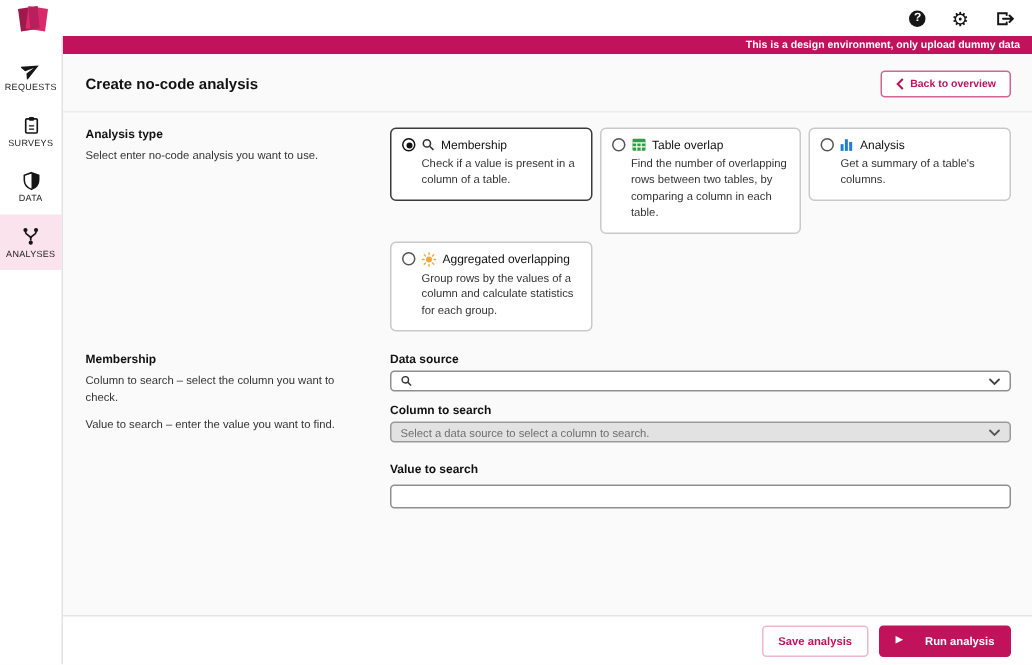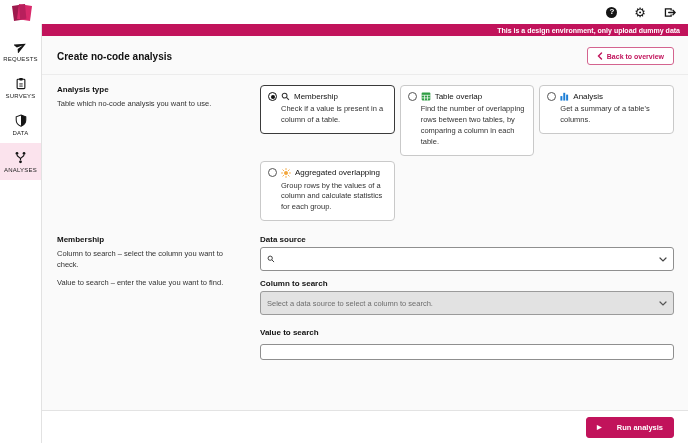--- a/index.html
+++ b/index.html
@@ -48,21 +48,21 @@
   .radio.checked { border-color:#111; position:relative; }
   .radio.checked::after { content:''; position:absolute; left:1.5px; top:1.5px; width:4px; height:4px; background:#111; border-radius:50%; }
   .card-title { font-size:8px; color:#111; }
   .card-desc { font-size:7.5px; color:#333; line-height:1.45; margin:3px 0 0 13px; }
   .card-icon { display:flex; align-items:center; }
 
   
   .field-label { font-size:8px; font-weight:bold; color:#111; margin:0 0 3px; }
   .field-gap { margin-top:8px; }
   .field-gap-lg { margin-top:13px; }
-  .combo { height:24px; border:1px solid #8f8f8f; border-radius:3px; background:#fff; display:flex; align-items:center; padding:0 6px; gap:4px; cursor:pointer; }
+  .combo { height:14px; border:1px solid #8f8f8f; border-radius:3px; background:#fff; display:flex; align-items:center; padding:0 6px; gap:4px; cursor:pointer; }
   .combo .fill { flex:1; }
   .combo.disabled { background:#e2e2e2; border-color:#9a9a9a; color:#6e6e6e; cursor:default; }
   .combo .ph { font-size:7.5px; color:#6e6e6e; }
   .text-input { width:100%; height:16px; border:1px solid #8f8f8f; border-radius:3px; background:#fff; font-size:8px; padding:0 6px; font-family:"Liberation Sans", sans-serif; }
 
   
   .footer { flex:0 0 33px; background:#fff; border-top:1px solid #e3e3e3; display:flex; align-items:center; justify-content:flex-end; gap:7px; padding:0 14px; }
   .save-btn { background:#fff; border:1px solid #eeb7cb; color:#c1135b; font-size:7.5px; font-weight:bold; padding:5px 10px; border-radius:3px; cursor:pointer; }
   .run-btn { background:#c1135b; border:1px solid #c1135b; color:#fff; font-size:7.5px; font-weight:bold; padding:5px 10px; border-radius:3px; cursor:pointer; display:flex; align-items:center; gap:15px; }
   .play { font-size:6px; line-height:1; }
@@ -154,21 +154,21 @@
               </svg>
             <span>Back to overview</span>
           </button>
         </div>
 
         <div class="form-area">
 
           <div class="form-row">
             <div class="row-left">
               <div class="section-label">Analysis type</div>
-              <div class="section-desc">Table which no-code analysis you want to use.</div>
+              <div class="section-desc">Select enter no-code analysis you want to use.</div>
             </div>
             <div class="row-right">
               <div class="cards">
 
                 <div class="card selected">
                   <div class="card-title-row">
                     <span class="radio checked"></span>
                     <span class="card-icon">
                       <svg width="9" height="9" viewBox="0 0 12 12" fill="none" stroke="#333" stroke-width="1.4">
                           <circle cx="4.8" cy="4.8" r="3.2"></circle>
@@ -263,20 +263,21 @@
               </div>
 
               <div class="field-label field-gap-lg">Value to search</div>
               <input class="text-input" type="text" value="" style="">
             </div>
           </div>
         </div>
       </div>
 
       <div class="footer">
+        <button class="save-btn">Save analysis</button>
         <button class="run-btn">
           <span class="play">▶</span>
           <span>Run analysis</span>
         </button>
       </div>
     </div>
   </div>
 </div>
 
 </body></html>

